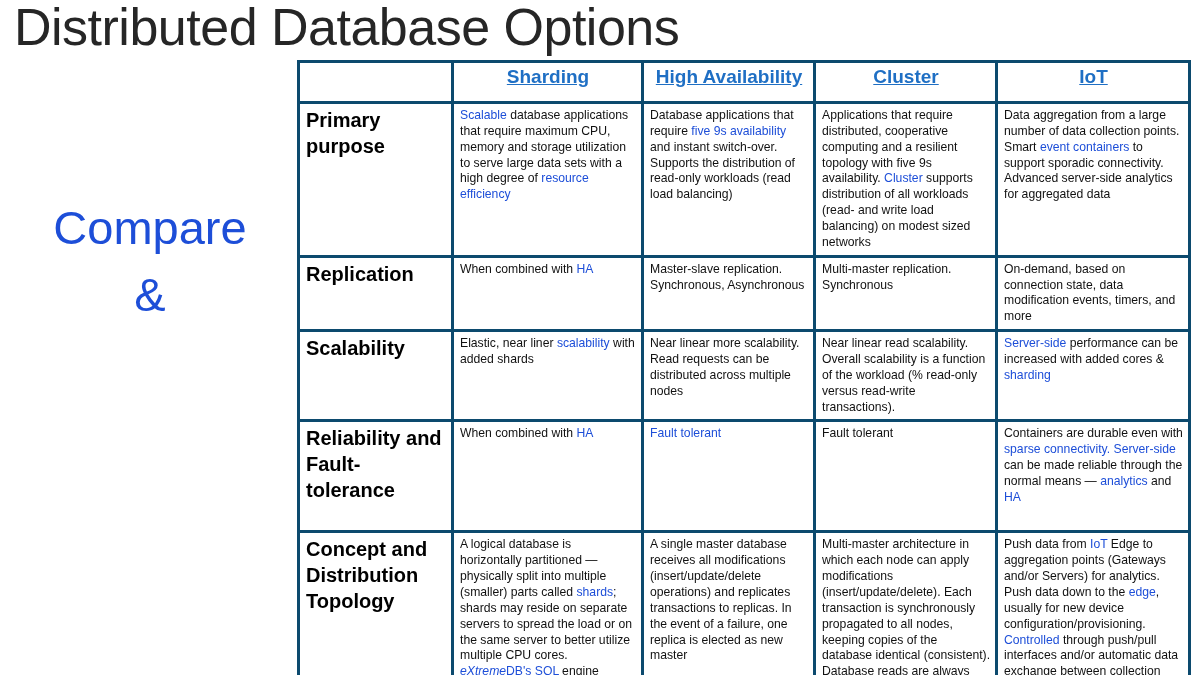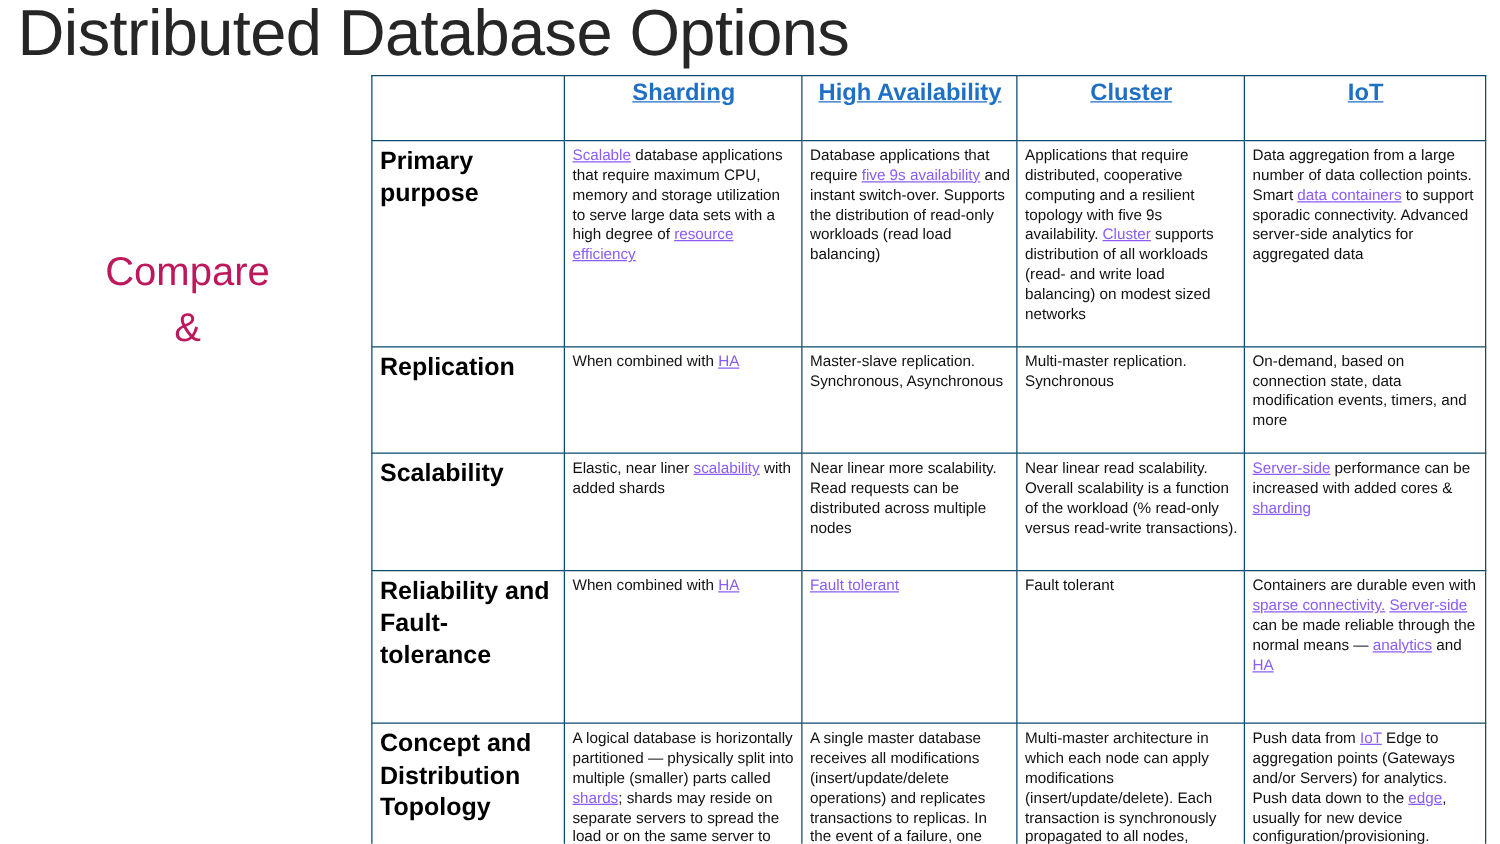--- a/index.html
+++ b/index.html
@@ -34,40 +34,40 @@
     white-space: nowrap;
   }
 
   
   .left-caption {
     position: absolute;
     left: 10px;
     top: 195px;
     width: 280px;
     text-align: center;
-    font-size: 32px;
+    font-size: 47px;
     font-weight: 400;
-    color: #be185d;
+    color: #1d4ed8;
     line-height: 1.42;
   }
   .left-caption div { white-space: nowrap; }
 
   
   .cmp-table {
     position: absolute;
     left: 297px;
     top: 60px;
     width: 891px;
     border-collapse: collapse;
     table-layout: fixed;
   }
   .cmp-table td, .cmp-table th {
     vertical-align: top;
-    border: 1px solid #0c4a6e;
-    padding: 4px 5px 17px 6px;
+    border: 3px solid #0c4a6e;
+    padding: 4px 5px 4px 6px;
     background: #ffffff;
   }
   .col-label  { width: 154px; }
   .col-shard  { width: 190px; }
   .col-ha     { width: 172px; }
   .col-clust  { width: 182px; }
   .col-iot    { width: 193px; }
 
   thead th {
     height: 30px;
@@ -93,22 +93,21 @@
   }
 
   .cell-body {
     font-size: 12.2px;
     line-height: 1.30;
     color: #111;
     padding-top: 6px;
   }
   .cell-body a,
   .lnk {
-    color: #8b5cf6;
-    text-decoration: underline;
+    color: #1d4ed8;
   }
   .ital { font-style: italic; }
 
   
   .r-purpose td   { height: 118px; }
   .r-repl td      { height: 60px; margin-top: 48px; }
   .r-scal td      { height: 72px; }
   .r-rel td       { height: 100px; margin-top: 20px; }
   .r-concept td   { height: 196px; }
 </style>
@@ -148,21 +147,21 @@
           <span class="hdr-link">IoT</span>
         </th>
       </tr>
     </thead>
     <tbody>
       <tr class="r-purpose">
         <td class="row-label">Primary purpose</td>
         <td class="cell-body"><span class="lnk">Scalable</span> database applications that require maximum CPU, memory and storage utilization to serve large data sets with a high degree of <span class="lnk">resource efficiency</span></td>
         <td class="cell-body">Database applications that require <span class="lnk">five 9s availability</span> and instant switch-over. Supports the distribution of read-only workloads (read load balancing)</td>
         <td class="cell-body">Applications that require distributed, cooperative computing and a resilient topology with five 9s availability. <span class="lnk">Cluster</span> supports distribution of all workloads (read- and write load balancing) on modest sized networks</td>
-        <td class="cell-body">Data aggregation from a large number of data collection points. Smart <span class="lnk">data containers</span> to support sporadic connectivity. Advanced server-side analytics for aggregated data</td>
+        <td class="cell-body">Data aggregation from a large number of data collection points. Smart <span class="lnk">event containers</span> to support sporadic connectivity. Advanced server-side analytics for aggregated data</td>
       </tr>
       <tr class="r-repl">
         <td class="row-label">Replication</td>
         <td class="cell-body">When combined with <span class="lnk">HA</span></td>
         <td class="cell-body">Master-slave replication. Synchronous, Asynchronous</td>
         <td class="cell-body">Multi-master replication. Synchronous</td>
         <td class="cell-body">On-demand, based on connection state, data modification events, timers, and more</td>
       </tr>
       <tr class="r-scal">
         <td class="row-label">Scalability</td>

